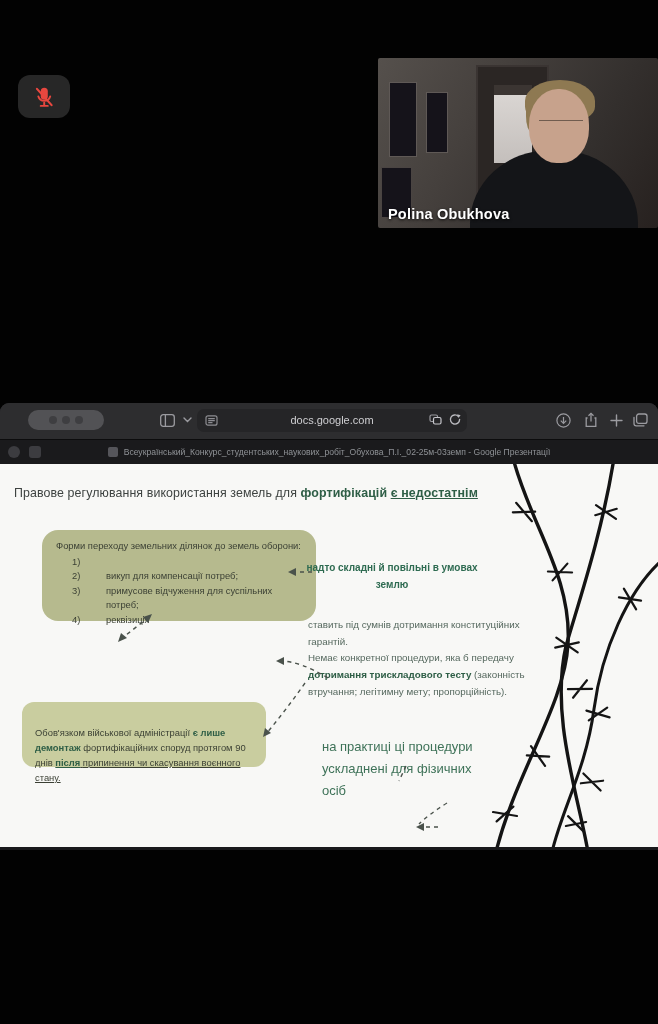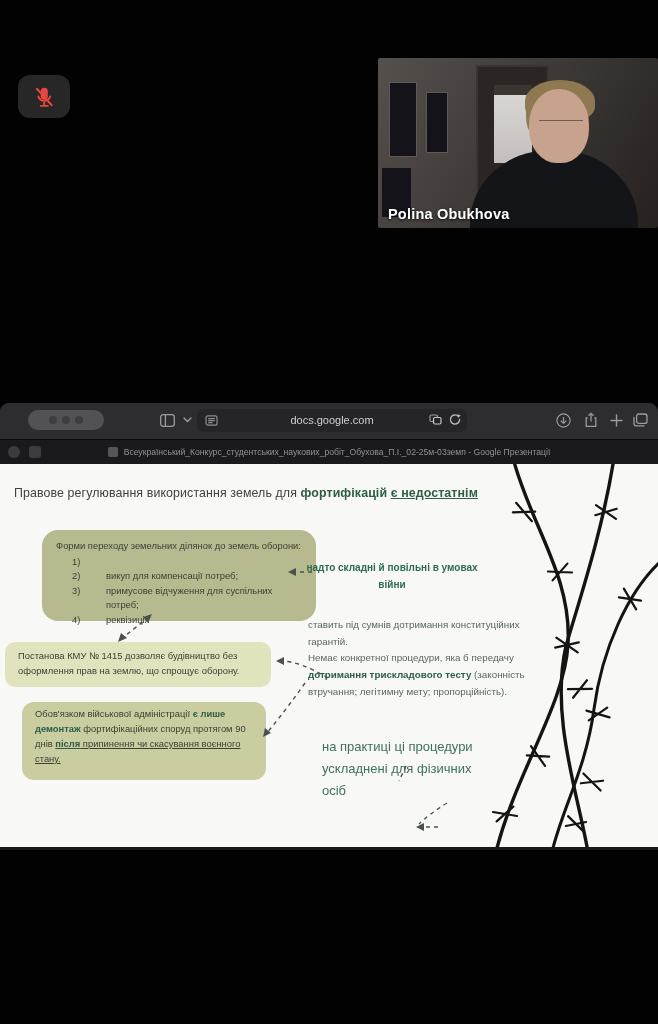--- a/index.html
+++ b/index.html
@@ -49,21 +49,21 @@
 
   
   .slide{position:relative; width:658px; height:383px; background:var(--slide_bg); overflow:hidden; color:var(--box_text);}
   .slide-title{position:absolute; left:14px; top:22px; font-size:12.4px; font-weight:500; color:var(--title_text); letter-spacing:.1px;text-align:center;}
   .fact-box{position:absolute; font-size:9.4px; line-height:1.55; color:var(--box_text);}
   .bx1{left:14px; top:66px; width:274px; height:91px; background:var(--box_sage); border-radius:16px; padding:9px 14px;margin-left:28px;}
   .bx1 .intro{margin-bottom:1px;}
   .li-row{display:flex; padding-left:16px;}
   .li-num{width:34px; flex:0 0 auto;}
   .bx2{left:5px; top:178px; width:266px; height:45px; background:var(--box_light); border-radius:10px; padding:7px 13px;}
-  .bx3{left:22px; top:238px; width:244px; height:78px; background:var(--box_mid); border-radius:12px; padding:4px 13px; line-height:1.6;}
+  .bx3{left:22px; top:238px; width:244px; height:65px; background:var(--box_mid); border-radius:12px; padding:23px 13px; line-height:1.6;}
   .bx4{left:5px; top:320px; width:382px; height:57px; background:var(--box_pale); border-radius:10px; padding:7px 13px; line-height:1.55;}
   .note1{position:absolute; left:303px; top:96px; width:178px; text-align:center; font-size:10px; font-weight:700; color:var(--green_text); line-height:1.65;}
   .para{position:absolute; left:308px; top:153px; width:218px; font-size:9.8px; color:var(--para_text); line-height:1.7;}
   .para b, .rich b{color:#2e5e46;}
   .note2{position:absolute; left:322px; top:272px; width:162px; font-size:13px; color:#3e7258; line-height:1.7;}
   .arrows{position:absolute; inset:0; pointer-events:none;}
   .wire{position:absolute; right:0; top:0; width:178px; height:383px; pointer-events:none;}
   .bottom-strip{height:5px; background:#19191b;}
 </style>
 </head>
@@ -253,23 +253,22 @@
               <span class="li-num">3)</span>
               <span>примусове відчуження для суспільних потреб;</span>
             </div>
             <div class="li-row">
               <span class="li-num">4)</span>
               <span>реквізиція</span>
             </div>
           </div>
       </div>
 
-      <div class="note1">надто складні й повільні в умовах війни</div>
-
-      <div class="fact-box bx2">Постанова КМУ № 1415 дозволяє будівництво без оформлення прав на землю, що спрощує оборону.</div>
+      <div class="note1">надто складні й повільні в умовах землю</div>
+
 
       <div class="para rich"><span>ставить під сумнів дотримання конституційних гарантій.</span><br><span>Немає конкретної процедури, яка б передачу </span><b>дотримання трискладового тесту</b><span> (законність втручання; легітимну мету; пропорційність).</span></div>
 
       <div class="fact-box bx3 rich"><span>Обов'язком військової адміністрації </span><b>є лише демонтаж</b><span> фортифікаційних споруд протягом 90 днів </span><b style="text-decoration: underline;">після</b><span style="text-decoration: underline;"> </span><span style="text-decoration: underline;">припинення чи скасування воєнного стану.</span></div>
 
       <div class="note2">на практиці ці процедури ускладнені для фізичних осіб</div>
 
 
       <svg class="arrows" viewBox="0 0 658 383">
         <g stroke="#4a524b" stroke-width="1.4" fill="none" stroke-dasharray="4 4">

